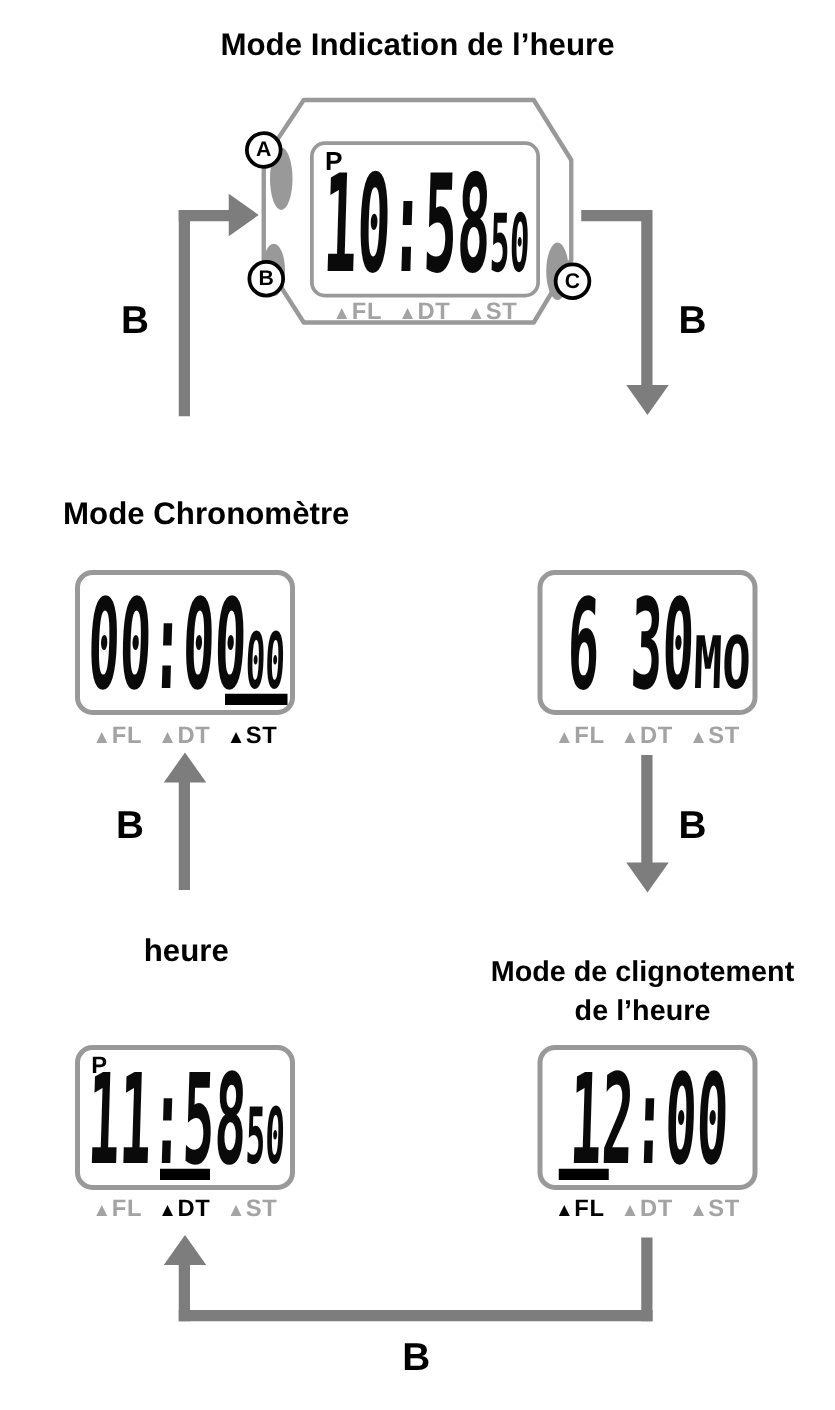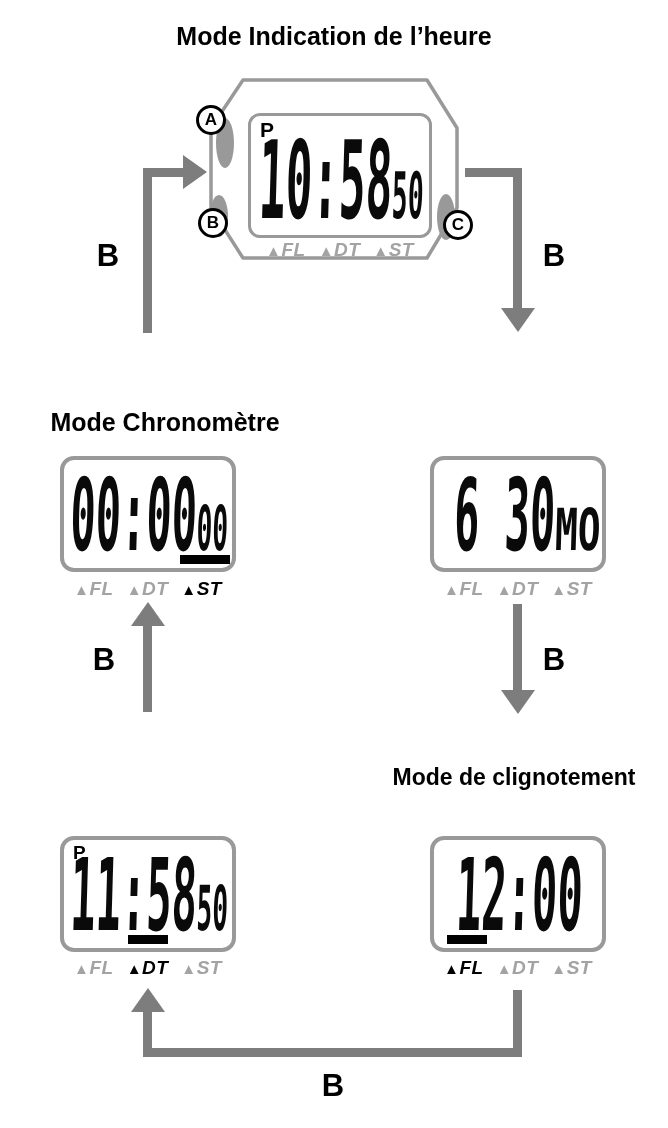--- a/index.html
+++ b/index.html
@@ -32,21 +32,21 @@
   .top-lcd{transform:translateX(-50%) scaleX(0.41) skewX(-4deg);bottom:0;}
   .top-lcd .lcd-main{font-size:108px;}
   .top-lcd .lcd-small{font-size:64px;}
   .pm{position:absolute;left:9px;top:2px;font-weight:bold;font-size:19px;color:#000;}
   .pm-big{font-size:21px;}
   .bar{position:absolute;height:9px;background:#000;}
 
   
   .inds{position:absolute;display:flex;justify-content:center;gap:13px;
         font-size:19px;font-weight:bold;letter-spacing:0.5px;}
-  .ind{color:#a3a3a3;white-space:nowrap;font-style:italic;}
+  .ind{color:#a3a3a3;white-space:nowrap;}
   .ind.on{color:#000;}
   .tri{font-size:15px;}
 
   
   .cbtn{position:absolute;width:30px;height:30px;border:3px solid #000;border-radius:50%;
         box-sizing:border-box;display:flex;align-items:center;justify-content:center;
         font-size:17px;font-weight:bold;color:#000;background:#fff;}
 </style>
 </head>
 <body>
@@ -82,21 +82,21 @@
   <div class="abar" style="left:143px;top:168px;width:9px;height:165px;"></div>
   <div class="abar" style="left:143px;top:168px;width:44px;height:9px;"></div>
   <div class="ah ah-right" style="left:183px;top:155px;"></div>
   <div class="blabel" style="left:88px;top:238px;">B</div>
 
   <div class="abar" style="left:465px;top:168px;width:53px;height:9px;"></div>
   <div class="abar" style="left:513px;top:168px;width:9px;height:146px;"></div>
   <div class="ah ah-down" style="left:501px;top:308px;"></div>
   <div class="blabel" style="left:534px;top:238px;">B</div>
 
-  <div class="title t25" style="left:15px;top:406px;width:300px;">Mode Chronomètre</div>
+  <div class="title t25" style="left:15px;top:395px;width:300px;">Mode Chronomètre</div>
 
   <div class="disp" style="left:60px;top:456px;width:176px;height:116px;">
     <div class="lcd-row">
       <span class="lcd lcd-main">00:00</span>
         <span class="lcd lcd-small">00</span>
     </div>
     <div class="bar" style="right:2px;bottom:4px;width:50px;"></div>
   </div>
   <div class="inds" style="left:60px;top:578px;width:176px;">
     <span class="ind"><span class="tri">▲</span><span>FL</span></span>
@@ -118,23 +118,25 @@
 
   <div class="ah ah-up" style="left:131px;top:602px;"></div>
   <div class="abar" style="left:143px;top:622px;width:9px;height:90px;"></div>
   <div class="blabel" style="left:84px;top:642px;">B</div>
 
   <div class="abar" style="left:513px;top:604px;width:9px;height:90px;"></div>
   <div class="ah ah-down" style="left:501px;top:690px;"></div>
   <div class="blabel" style="left:534px;top:642px;">B</div>
 
   <div class="title t25" style="left:24px;top:745px;width:250px;">
+    <div>heure</div>
   </div>
   <div class="title t23" style="left:364px;top:747px;width:300px;">
     <div>Mode de clignotement</div>
+    <div>de l’heure</div>
   </div>
 
   <div class="disp" style="left:60px;top:836px;width:176px;height:116px;">
     <span class="pm">P</span>
     <div class="lcd-row">
       <span class="lcd lcd-main">11:58</span>
         <span class="lcd lcd-small">50</span>
     </div>
     <div class="bar" style="left:50%;transform:translateX(-50%);bottom:4px;width:40px;"></div>
   </div>

